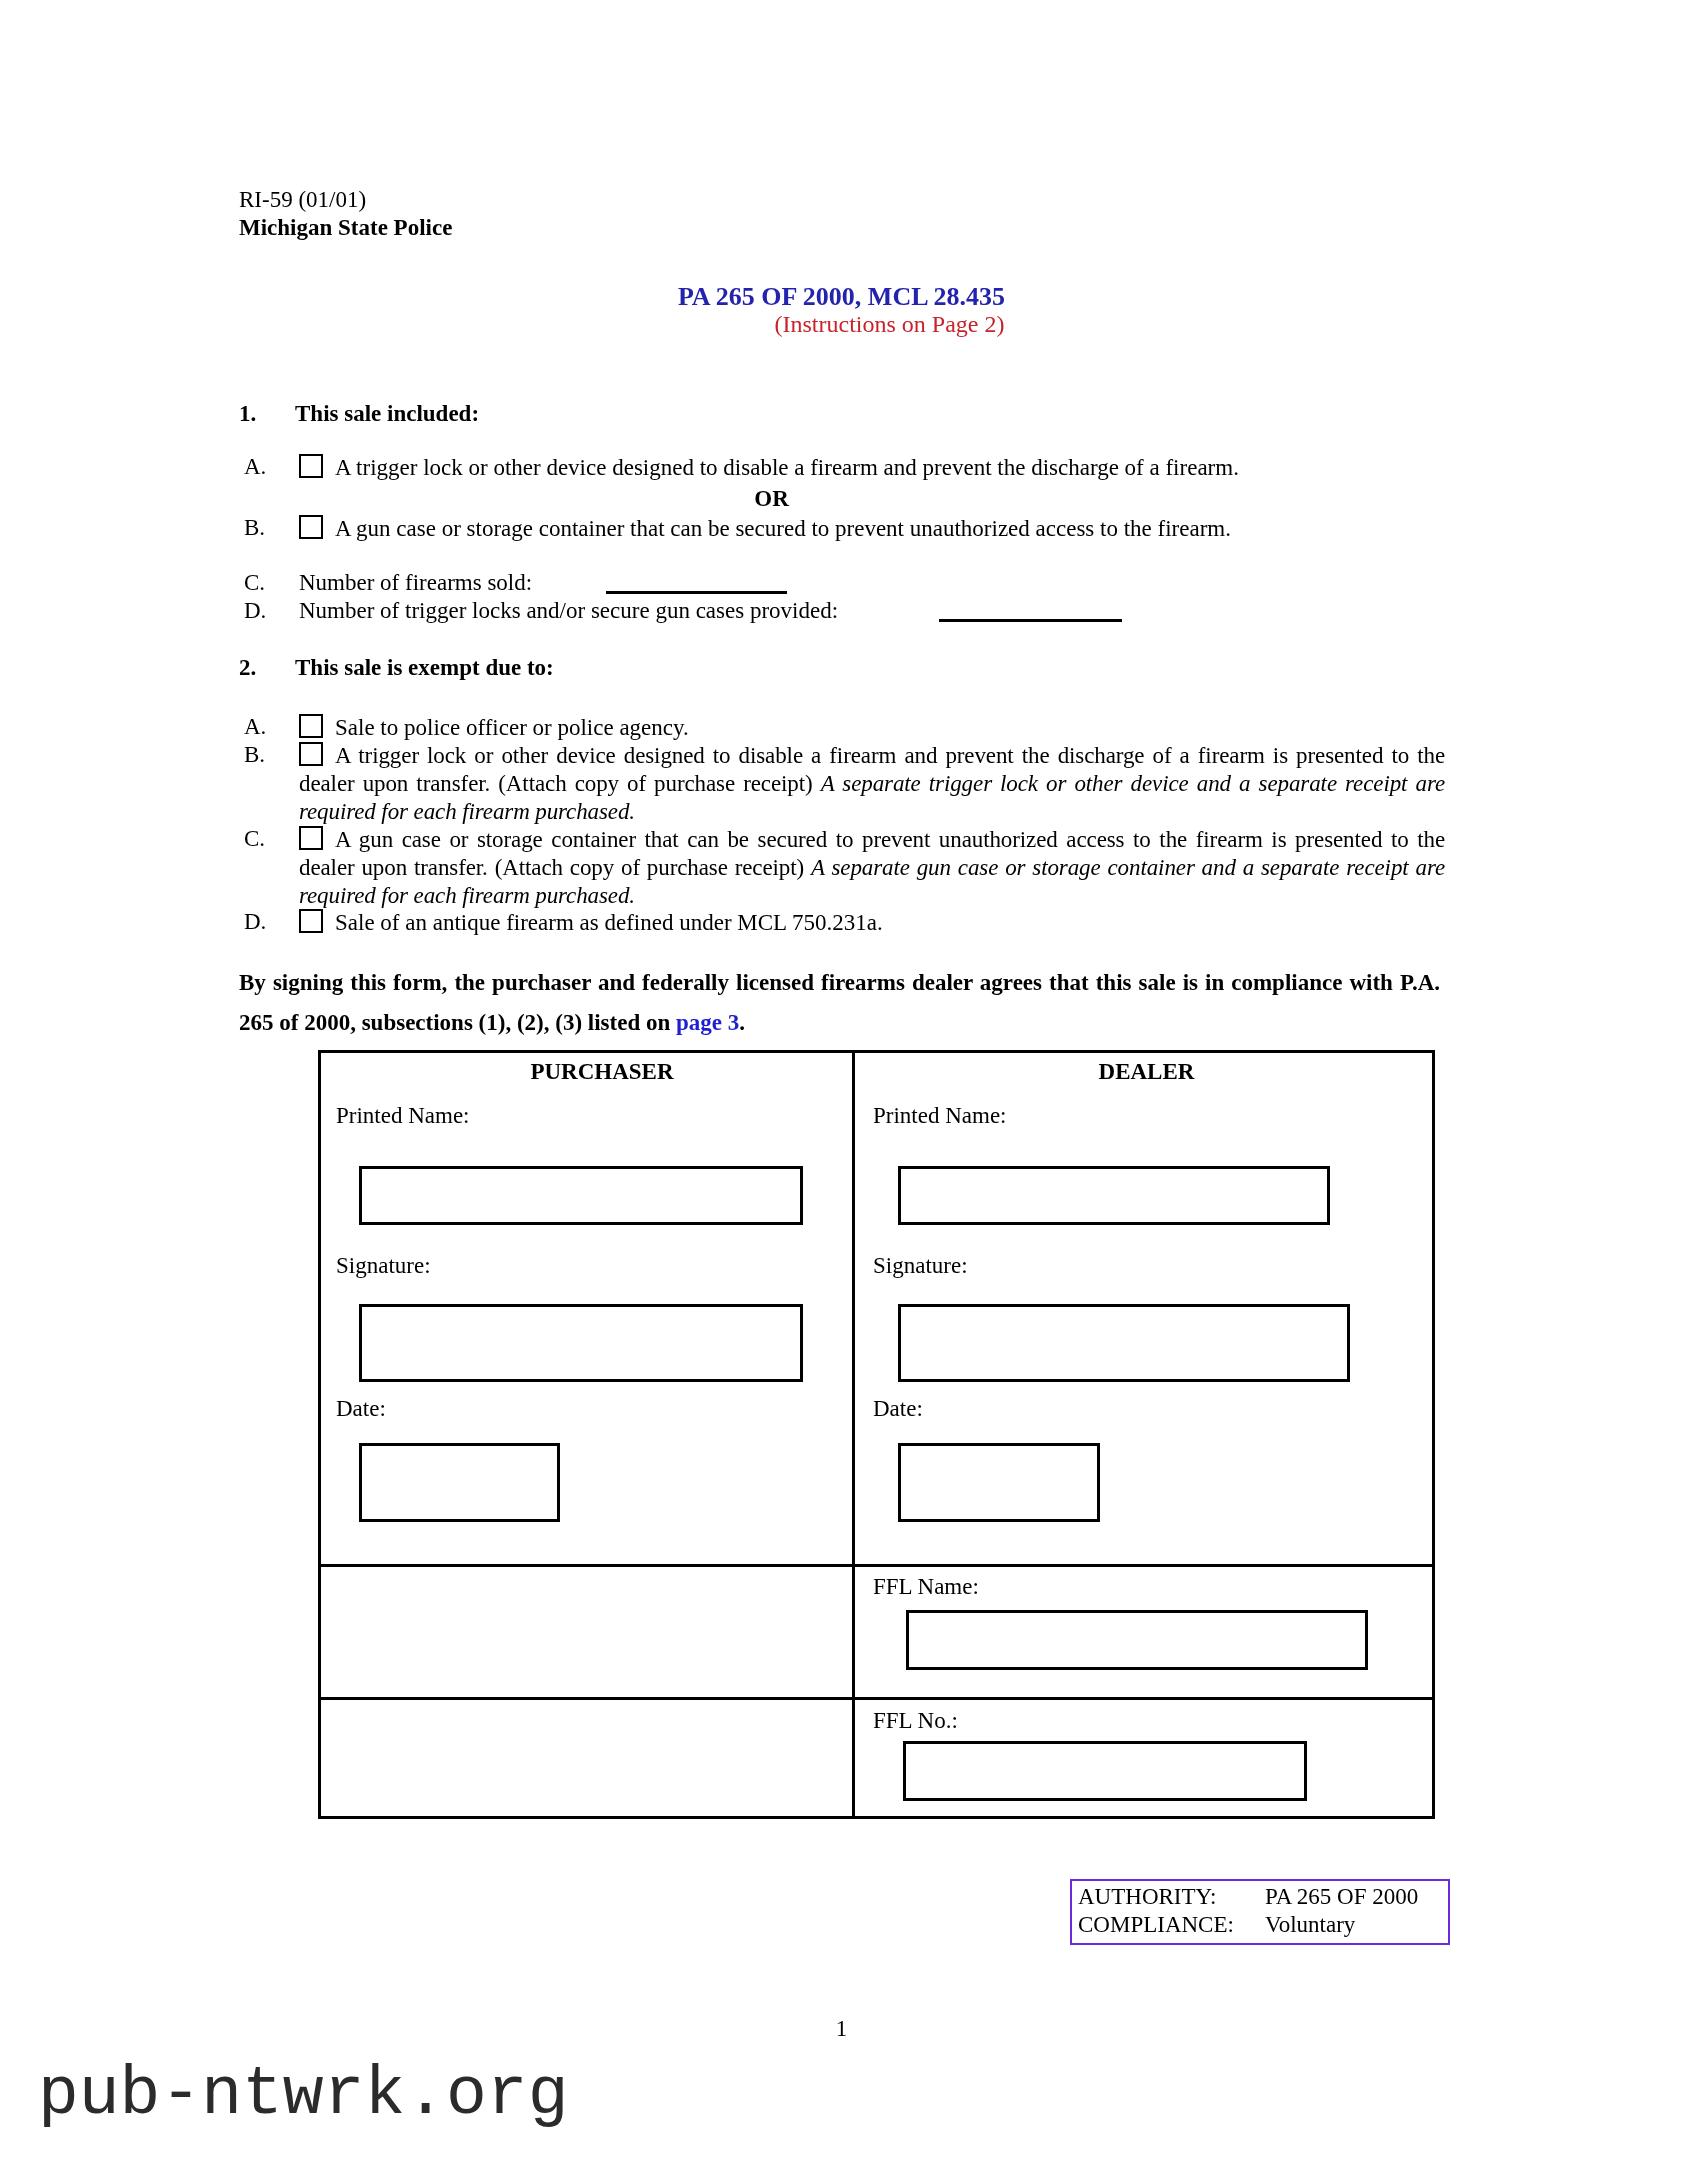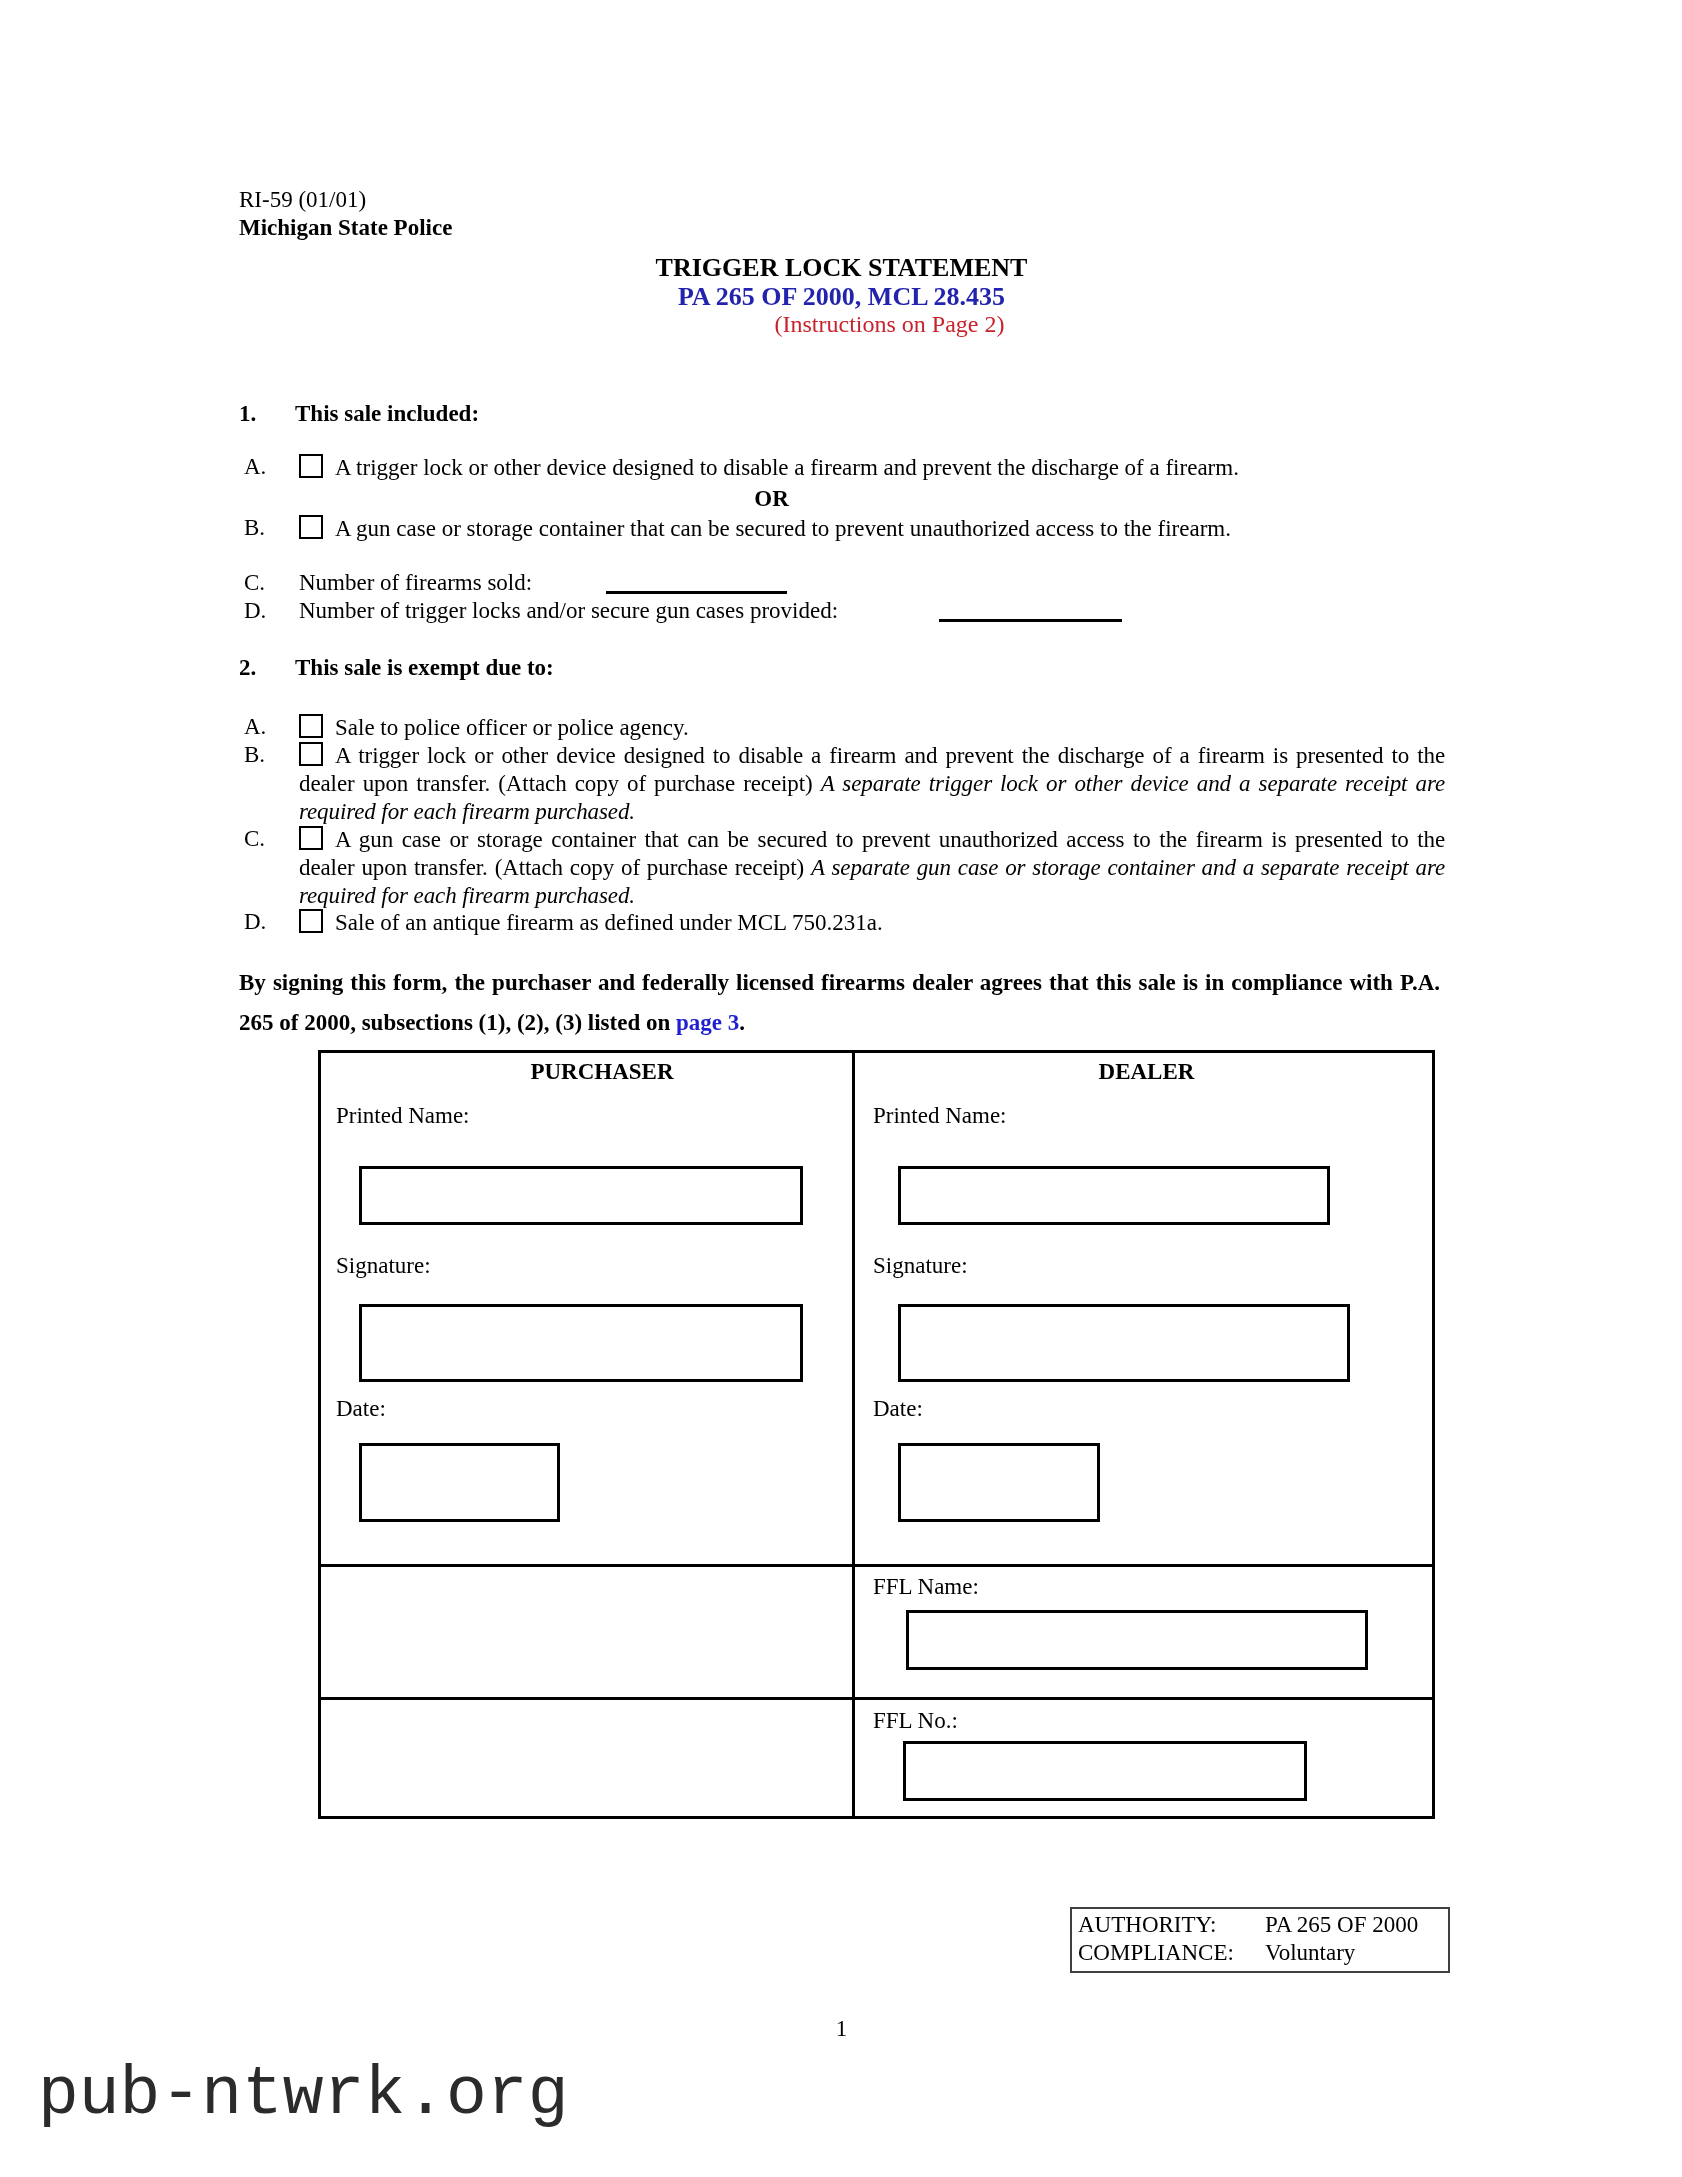--- a/index.html
+++ b/index.html
@@ -25,35 +25,34 @@
   .agree{left:239px;width:1201px;text-align:justify;line-height:40px;font-weight:700;}
   .link{color:#1f1fd1;}
   
   .sig-table{left:318px;top:1050px;width:1117px;height:769px;border:3px solid #000;box-sizing:border-box;}
   .divider-v{position:absolute;left:531px;top:0;width:3px;height:100%;background:#000;}
   .divider-h{position:absolute;left:0;width:100%;height:3px;background:#000;}
   .col-hdr{position:absolute;top:6px;text-align:center;font-weight:700;}
   .inbox{position:absolute;border:3px solid #000;background:#fff;}
   .lbl{position:absolute;}
   
-  .auth{left:1070px;top:1879px;width:380px;border:2px solid #404040;box-sizing:border-box;
-        padding:2px 4px 4px 6px;line-height:28px;margin-top:28px;}
+  .auth{left:1070px;top:1879px;width:380px;border:2px solid #6d28d9;box-sizing:border-box;
+        padding:2px 4px 4px 6px;line-height:28px;}
   .auth-label{display:inline-block;width:187px;}
   .pageno{left:0;top:2016px;width:1683px;text-align:center;}
   .wm{left:38px;top:2056px;font-family:"Liberation Mono", monospace;font-size:68px;color:#2b2b2b;
       letter-spacing:0;}
 </style>
 </head>
 <body>
 
 <div class="page">
 
   <div class="abs" style="left:239px;top:187px;">RI-59 (01/01)</div>
   <div class="abs b" style="left:239px;top:215px;">Michigan State Police</div>
-  <div class="abs center title" style="top:253px;">TRIGGER LOCK STATEMENT</div>
   <div class="abs center statute" style="top:282px;">PA 265 OF 2000, MCL 28.435</div>
   <div class="abs center note" style="top:311px;">(Instructions on Page 2)</div>
 
   <div class="abs b" style="left:239px;top:401px;">
     <span class="sect-num">1.</span><span>This sale included:</span>
   </div>
 
   <div class="abs item" style="top:454px;">
     <span class="ltr">A.</span>
     <div class="ct"><span class="cb"></span><span>A trigger lock or other device designed to disable a firearm and prevent the discharge of a firearm.</span></div>

